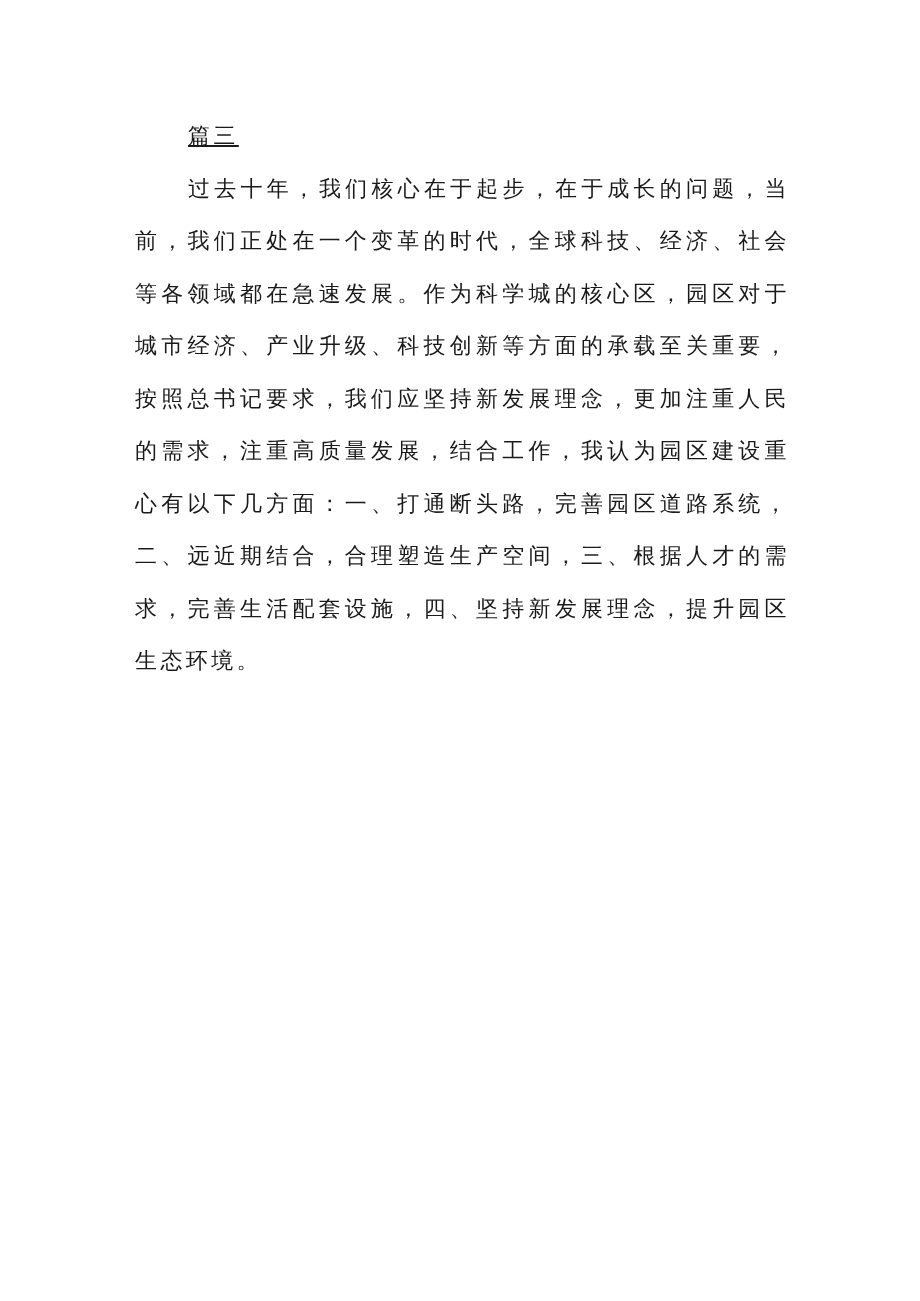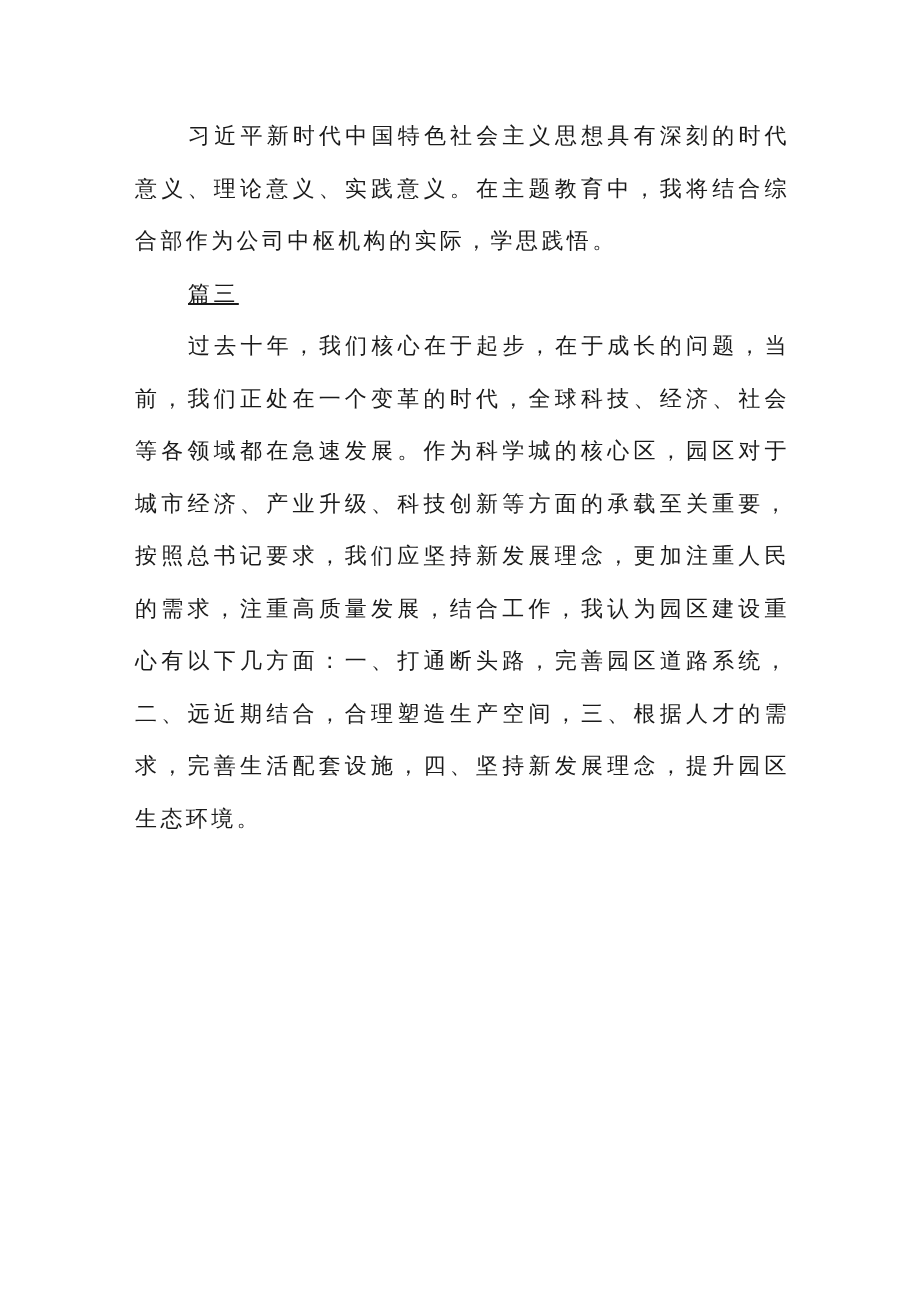--- a/index.html
+++ b/index.html
@@ -25,17 +25,16 @@
       line-height: 52.5px;
       text-indent: 53px;
       letter-spacing: 3.4px;
       text-decoration: underline;
     }
   </style>
 </head>
 <body>
 
 <div class="page">
-  <p class="para">习近平新时代中国特色社会主义思想具有深刻的时代意义、理论意义、实践意义。在主题教育中，我将结合综合部作为公司中枢机构的实际，学思践悟。</p>
   <p class="heading">篇三</p>
   <p class="para">过去十年，我们核心在于起步，在于成长的问题，当前，我们正处在一个变革的时代，全球科技、经济、社会等各领域都在急速发展。作为科学城的核心区，园区对于城市经济、产业升级、科技创新等方面的承载至关重要，按照总书记要求，我们应坚持新发展理念，更加注重人民的需求，注重高质量发展，结合工作，我认为园区建设重心有以下几方面：一、打通断头路，完善园区道路系统，二、远近期结合，合理塑造生产空间，三、根据人才的需求，完善生活配套设施，四、坚持新发展理念，提升园区生态环境。</p>
 
 </div>
 
 </body></html>

